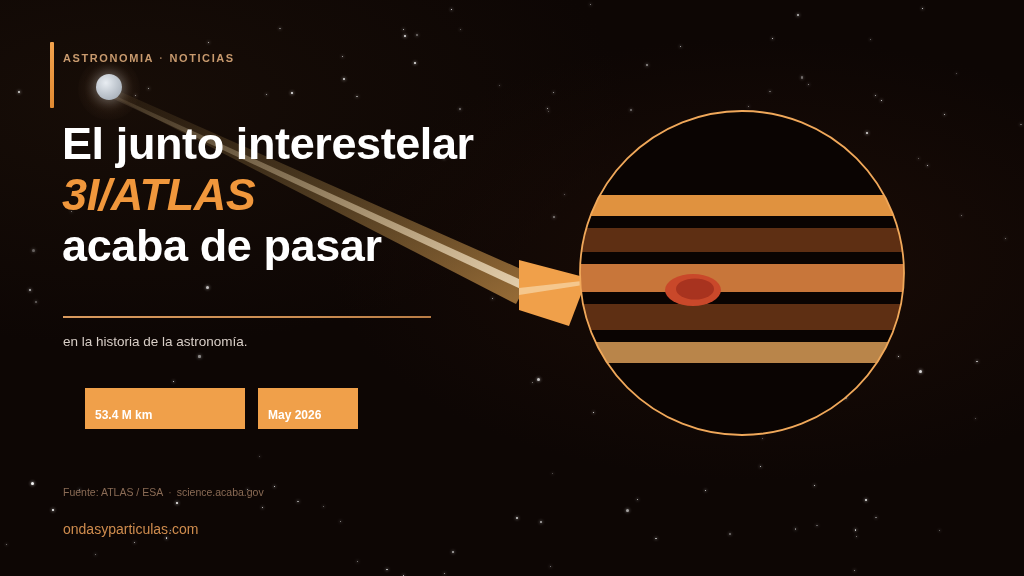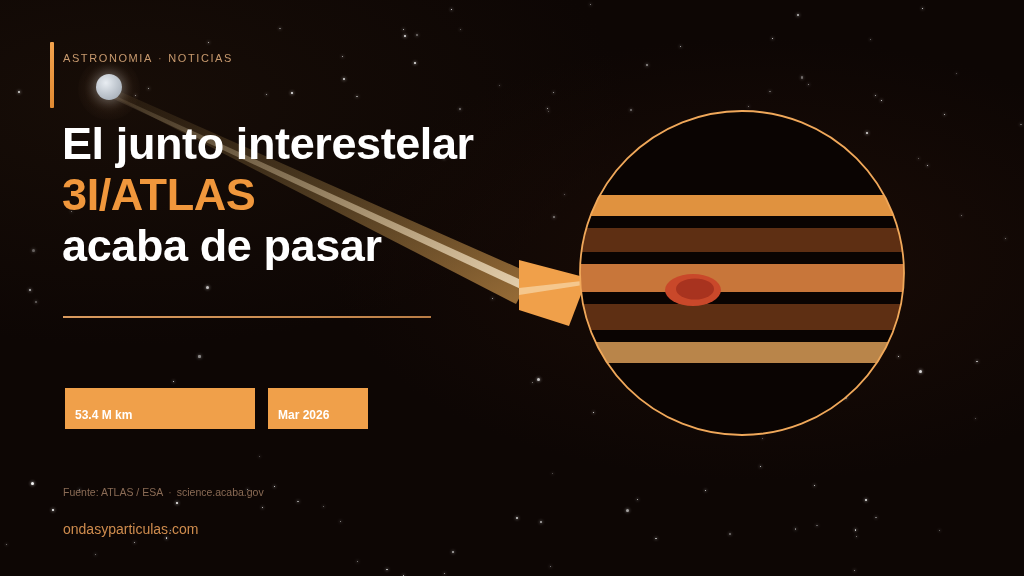--- a/index.html
+++ b/index.html
@@ -95,41 +95,42 @@
   }
 
   
   .kicker {
     position: absolute;
     left: 63px;
     top: 52px;
     font-size: 11px;
     letter-spacing: 1.6px;
     color: #c89a6e;
-    font-weight: 400;
+    font-weight: 700;
     white-space: nowrap;
   }
   .kicker .dot {
     color: #8c6a4c;
     margin: 0 5px;
   }
 
   .headline {
     position: absolute;
     left: 62px;
     top: 118px;
     width: 500px;
     font-size: 45px;
     line-height: 51px;
     font-weight: bold;
     color: #ffffff;
     letter-spacing: -0.4px;
   }
   .headline .accent {
     color: #f0973c;
+    font-style: italic;
   }
 
   .rule {
     position: absolute;
     left: 63px;
     top: 316px;
     width: 368px;
     height: 2px;
     background: linear-gradient(90deg, #d99a5e 0%, #c98b50 70%, #b87c45 100%);
   }
@@ -156,21 +157,21 @@
   }
   .chip {
     background: #f0a04a;
     height: 41px;
     display: flex;
     align-items: flex-end;
     padding: 0 10px 7px 10px;
     box-sizing: border-box;
   }
   .chip-1 { width: 165px; }
-  .chip-2 { width: 190px; }
+  .chip-2 { width: 160px; margin-left: 20px; }
   .chip-3 { width: 100px; }
   .chip span {
     font-size: 12px;
     font-weight: bold;
     color: #ffffff;
     white-space: nowrap;
   }
 
   
   .source {
@@ -398,28 +399,29 @@
 
   <div class="headline">
     <div>El junto interestelar</div>
     <div class="accent">3I/ATLAS</div>
     <div>acaba de pasar</div>
   </div>
 
   <div class="rule"></div>
 
   <div class="subtitle">
+    <div>en la historia de la astronomía.</div>
   </div>
 
   <div class="stats">
     <div class="chip chip-2">
       <span>53.4 M km</span>
     </div>
     <div class="chip chip-3">
-      <span>Mar 2026</span>
+      <span>May 2026</span>
     </div>
   </div>
 
   <div class="source">
     <span>Fuente: ATLAS / ESA</span><span class="dot">·</span><span>science.acaba.gov</span>
   </div>
 
   <div class="site">ondasyparticulas.com</div>
 
 </div>

